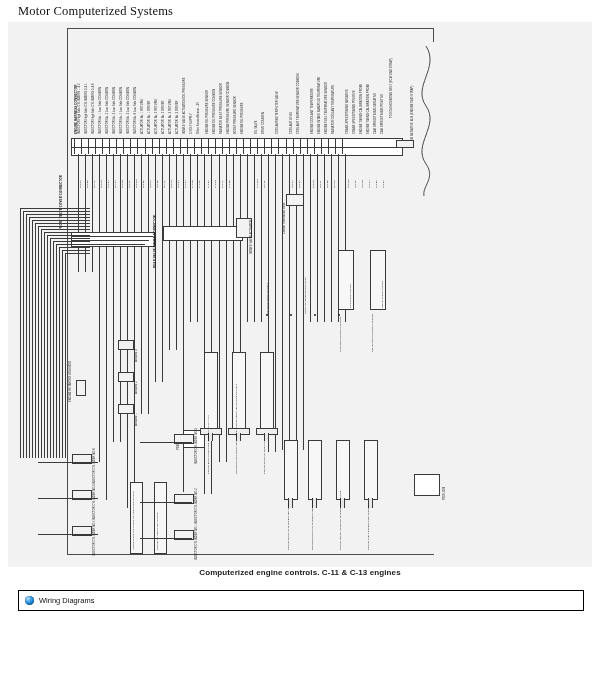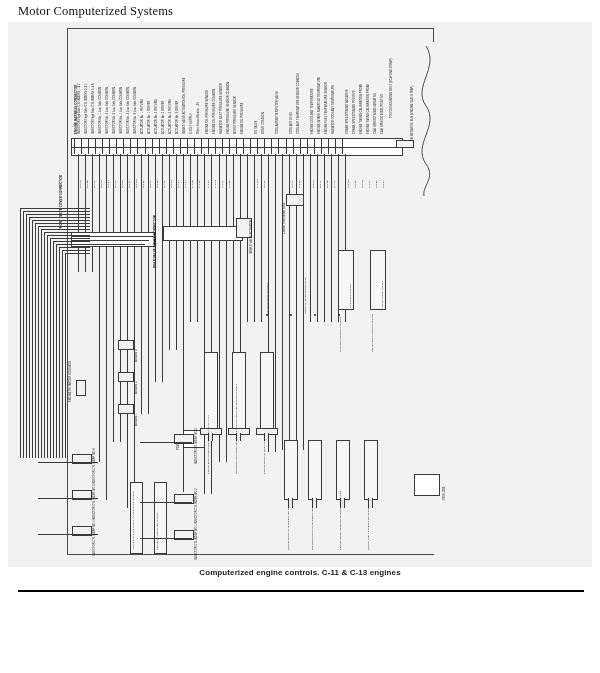--- a/index.html
+++ b/index.html
@@ -389,13 +389,17 @@
     <div class="wire h" style="left: 132px; top: 516px; width: 52px;"></div>
     <div style="position: absolute; left: 258px; top: 292px; width: 2px; height: 2px; border-radius: 50%; background: rgb(34, 34, 34);"></div>
     <div style="position: absolute; left: 282px; top: 292px; width: 2px; height: 2px; border-radius: 50%; background: rgb(34, 34, 34);"></div>
     <div style="position: absolute; left: 306px; top: 292px; width: 2px; height: 2px; border-radius: 50%; background: rgb(34, 34, 34);"></div>
     <div style="position: absolute; left: 330px; top: 292px; width: 2px; height: 2px; border-radius: 50%; background: rgb(34, 34, 34);"></div>
   </div>
 
 <div id="caption">Computerized engine controls. C-11 &amp; C-13 engines</div>
 
 <div id="footer-panel">
+  <div class="footer-row">
+    <span id="globe-icon"></span>
+    <span>Wiring Diagrams</span>
+  </div>
 </div>
 
 </body></html>

